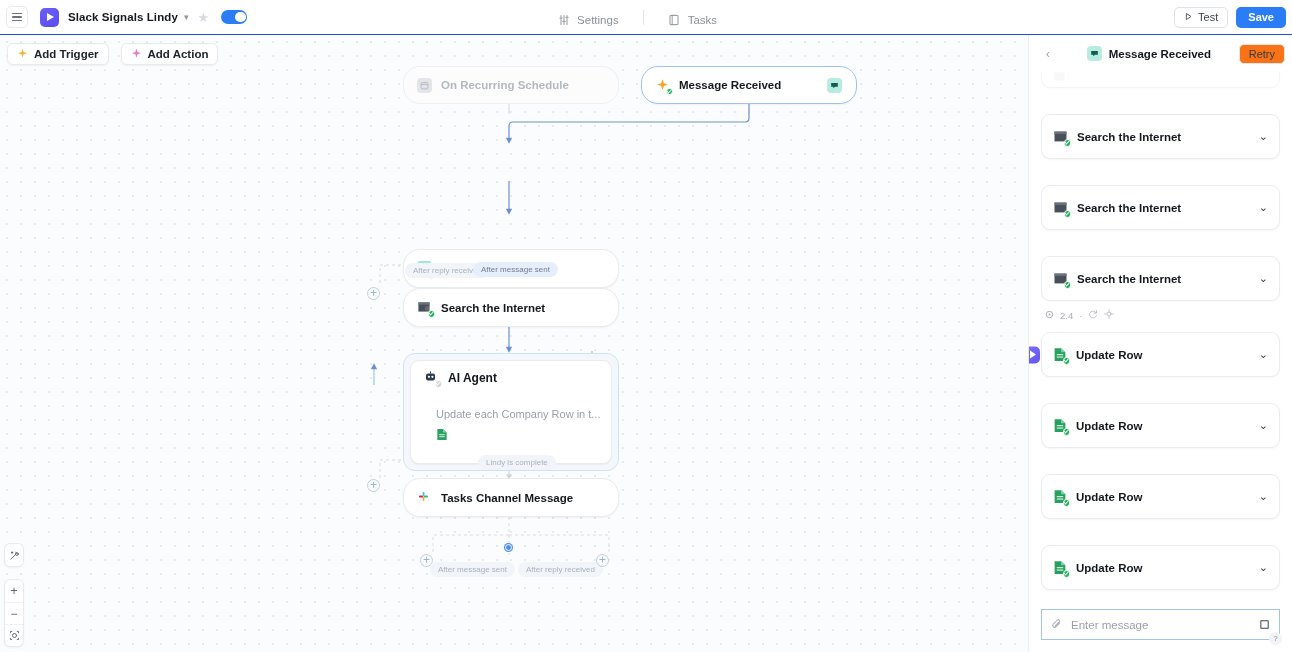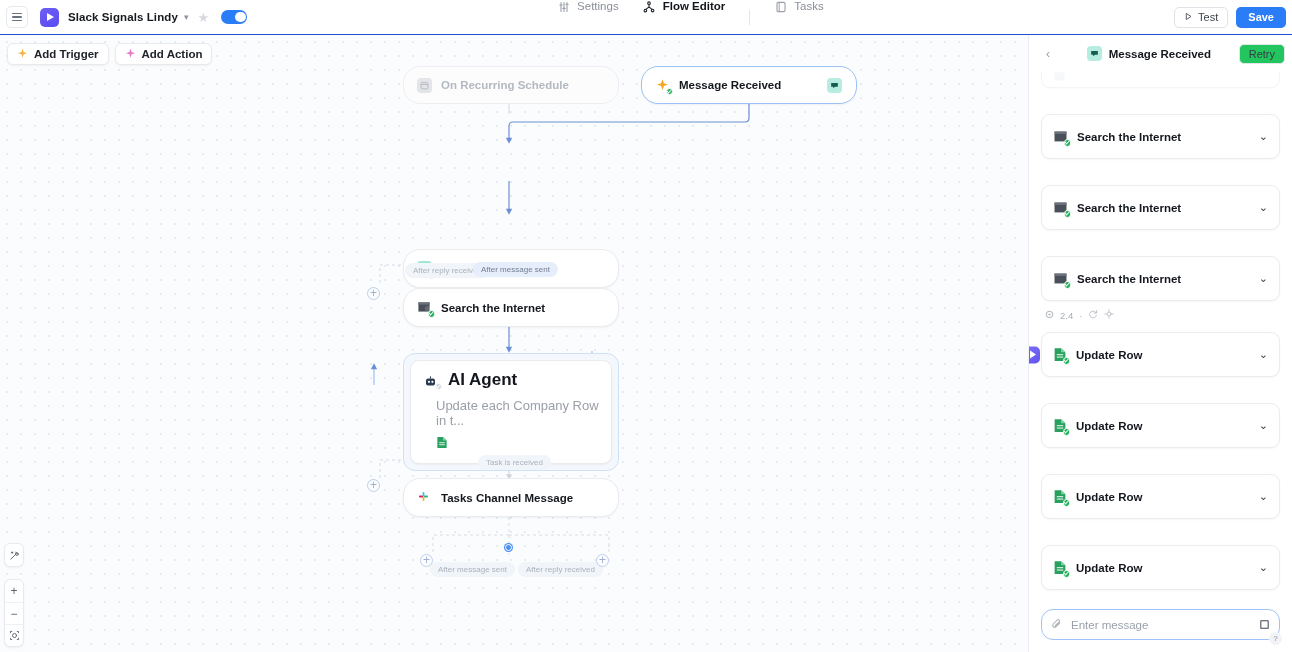--- a/index.html
+++ b/index.html
@@ -44,21 +44,21 @@
   .toggle {
     margin-left: 12px; width: 26px; height: 14px; border-radius: 8px;
     background: #2a7cf7; position: relative; cursor: pointer;
   }
   .toggle .knob {
     position: absolute; top: 1.6px; right: 1.6px; width: 10.6px; height: 10.6px;
     border-radius: 50%; background: #fff;
   }
   .nav-center { margin-left: 298px; display: flex; align-items: center; height: 100%; }
   .nav-item {
-    display: flex; align-items: flex-start; gap: 7px; padding: 0 12px;
+    display: flex; align-items: flex-end; gap: 7px; padding: 8px 12px;
     font-size: 11.5px; color: #8a9099; cursor: pointer; height: 100%;
   }
   .nav-item.active { color: #13161b; font-weight: bold; }
   .nav-sep { width: 1px; height: 15px; background: #e3e5e9; margin: 0 12px; }
   .nav-ic { width: 13px; height: 13px; display:flex; align-items:center; justify-content:center; }
   .nav-ic svg { display:block; }
   .topbar-right { position: absolute; right: 0; display: flex; align-items: center; gap: 8px; padding-right: 6px;}
   .btn-test {
     display: flex; align-items: center; gap: 5px;
     height: 21px; padding: 0 9px; border-radius: 5px;
@@ -67,21 +67,21 @@
   }
   .btn-save {
     height: 21px; padding: 0 12px; border-radius: 5px; border: none;
     background: #2a7cf7; color: #fff; font-size: 11px; font-weight: bold; cursor: pointer;
     display:flex; align-items:center;
   }
 
   
   .toolbar {
     position: absolute; top: 35px; left: 0; width: 1028px; height: 38px;
-    display: flex; align-items: center; gap: 6px; padding-left: 7px; z-index: 30;
+    display: flex; align-items: center; gap: 12px; padding-left: 7px; z-index: 30;
     pointer-events: none;
   }
   .tb-btn {
     pointer-events: auto;
     display: flex; align-items: center; gap: 6px;
     height: 22px; padding: 0 9px; border-radius: 6px;
     background: #fff; border: 1px solid #e8eaee;
     box-shadow: 0 1px 2px rgba(16,24,40,.05);
     font-size: 11.5px; font-weight: bold; color: #20242b; cursor: pointer;
   }
@@ -136,22 +136,22 @@
 
   
   .agent-wrap {
     position: absolute; border: 1.6px solid #cfe1f8; border-radius: 12px;
     background: #f4f8fd;
   }
   .agent-inner {
     position: absolute; background:#fff; border:1px solid #e9ebef; border-radius:9px;
     box-shadow:0 1px 2px rgba(16,24,40,.05);
   }
-  .agent-title { display:flex; align-items:center; padding: 9px 0 0 13px; font-size:17px;font-weight:bold;color:#14181e; }
-  .agent-desc { padding: 8px 0 0 25px; font-size: 13px; color: #9aa0a9; }
+  .agent-title { display:flex; align-items:center; padding: 9px 0 0 13px; font-size:12px;font-weight:bold;color:#14181e; }
+  .agent-desc { padding: 8px 0 0 25px; font-size: 11px; color: #9aa0a9; margin-top: 15px; }
   .agent-tools { padding: 7px 0 0 25px; display:flex; gap:6px; }
 
   
   .ctl-group {
     position: absolute; left: 4px; width: 20px; background: #fff;
     border: 1px solid #e8eaee; border-radius: 6px;
     box-shadow: 0 1px 2px rgba(16,24,40,.05); overflow: hidden; z-index: 25;
   }
   .ctl-btn {
     width: 100%; height: 22px; display:flex; align-items:center; justify-content:center;
@@ -168,21 +168,21 @@
   .panel-head {
     height: 37px; display: flex; align-items: center; position: relative; flex: none;
   }
   .panel-back { width:22px;text-align:center;color:#9aa1ab;font-size:12px;cursor:pointer; margin-left:8px;}
   .panel-title {
     flex: 1; display: flex; align-items: center; justify-content: center; gap: 7px;
     font-size: 11.5px; font-weight: bold; color: #14181e;
   }
   .btn-retry {
     height: 20px; padding: 8px 9px; margin-right: 7px; border-radius: 5px;
-    border: 1px solid #e2e5ea; background: #22c55e; font-size: 11px; color: #353b44; cursor: pointer;
+    border: 1px solid #e2e5ea; background: #f97316; font-size: 11px; color: #353b44; cursor: pointer;
     display:flex;align-items:center;
   }
   .panel-body { flex: 1; overflow: hidden; position: relative; padding: 0 12px; }
   .pcard {
     background: #fff; border: 1px solid #eaecf0; border-radius: 9px;
     box-shadow: 0 1px 2px rgba(16,24,40,.04);
     height: 45px; display: flex; align-items: center; padding: 0 11px;
     margin-bottom: 26px; position: relative;
   }
   .pcard-lbl { flex:1; font-size: 11.5px; font-weight: bold; color: #14181e; margin-left: 9px;}
@@ -195,21 +195,21 @@
   }
   .run-badge {
     position: absolute; left: -19px; top: 50%; transform: translateY(-50%);
     width: 17px; height: 17px; border-radius: 5px;
     background: linear-gradient(145deg,#7d6ff7,#6355f0);
     display: flex; align-items: center; justify-content: center;
   }
   .run-badge .tri { width:0;height:0;border-left:6px solid #fff;border-top:4px solid transparent;border-bottom:4px solid transparent;margin-left:2px;}
   .panel-foot { flex: none; padding: 0 12px 12px; }
   .msg-box {
-    height: 31px; border: 1.4px solid #9fc3f6; border-radius: 12px;
+    height: 31px; border: 1.4px solid #9fc3f6; border-radius: 0;
     display: flex; align-items: center; padding: 0 9px; background:#fff; position:relative;
   }
   .msg-box input {
     flex: 1; border: none; outline: none; font-size: 11.5px; color: #2b3039;
     font-family: "Liberation Sans", sans-serif; background: transparent; margin-left: 8px;
   }
   .msg-box input::placeholder { color: #9aa1ab; }
   .help-dot {
     position: absolute; right: -3px; bottom: -6px; width: 13px; height: 13px; border-radius:50%;
     background:#f1f3f6; color:#8d949e; font-size:8px; display:flex;align-items:center;justify-content:center;
@@ -238,31 +238,20 @@
 
     <div class="nav-center">
       <div class="nav-item">
         <span class="nav-ic">
           <svg width="12" height="12" viewBox="0 0 12 12" fill="none" stroke="#9aa1ab" stroke-width="1.1" stroke-linecap="round">
             <path d="M3 1.5v9M6 1.5v9M9 1.5v9"></path>
               <path d="M1.8 4h2.4M4.8 7.4h2.4M7.8 3.2h2.4"></path>
           </svg>
         </span>
         <span>Settings</span>
-      </div>
-      <div class="nav-item active">
-        <span class="nav-ic">
-          <svg width="12" height="12" viewBox="0 0 12 12" fill="none" stroke="#22262d" stroke-width="1.1" stroke-linecap="round">
-            <circle cx="6" cy="2.2" r="1.3"></circle>
-              <circle cx="2.4" cy="9.6" r="1.3"></circle>
-              <circle cx="9.6" cy="9.6" r="1.3"></circle>
-            <path d="M6 3.5v2.3M6 5.8L3 8.4M6 5.8l3 2.6"></path>
-          </svg>
-        </span>
-        <span>Flow Editor</span>
       </div>
       <div class="nav-sep"></div>
       <div class="nav-item">
         <span class="nav-ic">
           <svg width="12" height="12" viewBox="0 0 12 12" fill="none" stroke="#9aa1ab" stroke-width="1.1" stroke-linejoin="round">
             <rect x="2" y="1.4" width="8" height="9.2" rx="1.2"></rect>
               <path d="M4.2 1.4v9.2" stroke-width="1"></path>
           </svg>
         </span>
         <span>Tasks</span>
@@ -417,21 +406,21 @@
         <span>
           <svg width="12" height="13" viewBox="0 0 12 14">
               <path d="M1 1.2h6l4 3.6v8.2H1z" fill="#28a15e"></path>
               <path d="M7 1.2l4 3.6H7z" fill="#79d3a3"></path>
               <path d="M3 7.2h6M3 9.4h6" stroke="#fff" stroke-width="0.9"></path>
             </svg>
         </span>
       </div>
     </div>
 
-    <div class="pill dim" style="left:478px;top:420px;">Task is received</div>
+    <div class="pill dim" style="left:478px;top:420px;">Lindy is complete</div>
     <div class="plus-circle" style="left:367px;top:444px;">
         <span>+</span>
       </div>
 
     <div class="node" style="left:403px;top:443px;width:216px;height:39px;">
       <span class="node-ic">
         <svg width="13" height="13" viewBox="0 0 13 13">
           <rect x="2" y="5.6" width="4.2" height="1.8" rx=".9" fill="#e01e5a"></rect>
           <rect x="5.6" y="2" width="1.8" height="4.2" rx=".9" fill="#36c5f0"></rect>
           <rect x="6.8" y="5.6" width="4.2" height="1.8" rx=".9" fill="#2eb67d"></rect>

